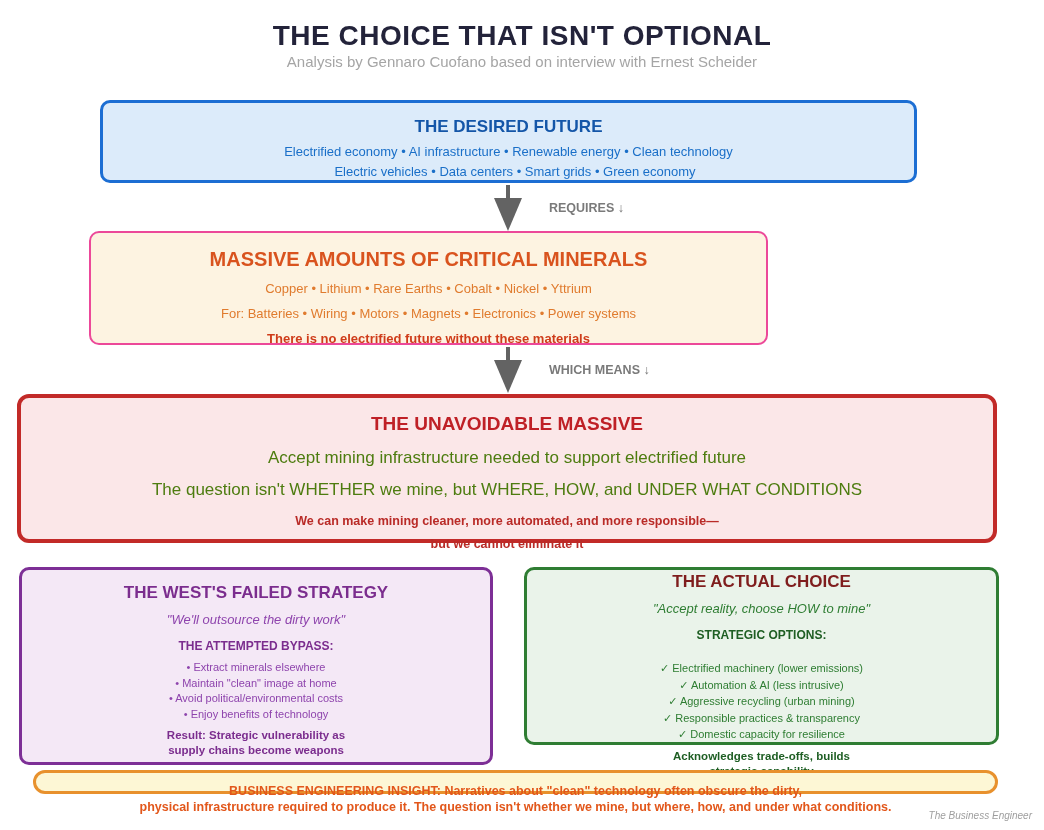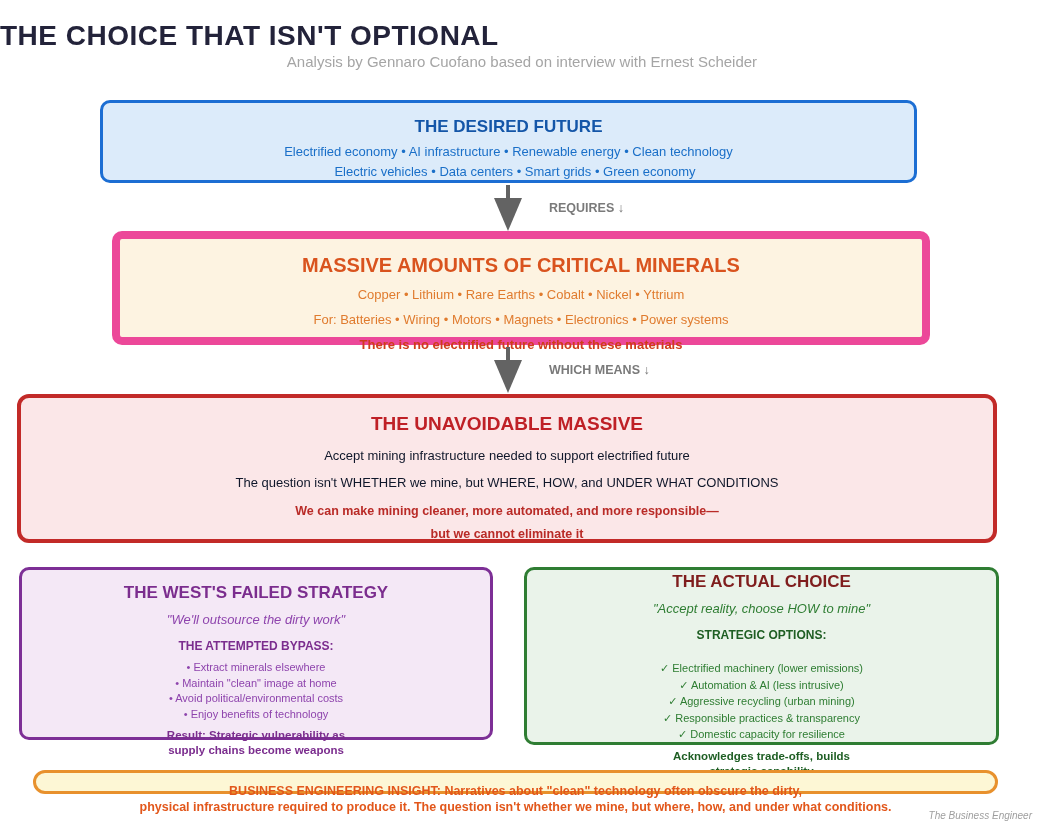--- a/index.html
+++ b/index.html
@@ -9,21 +9,21 @@
     position: relative;
     width: 1044px;
     height: 830px;
     background: #ffffff;
     overflow: hidden;
   }
 
   
   .page-title {
     position: absolute; top: 20px; left: 0; width: 100%;
-    text-align: left;
+    text-align: center;
     font-size: 28px; font-weight: bold; letter-spacing: 0.5px;
     color: #23233a;
   }
   .page-subtitle {
     position: absolute; top: 53px; left: 0; width: 100%;
     text-align: center;
     font-size: 15px; color: #a5a5a5;
   }
 
   
@@ -45,41 +45,41 @@
   .connector svg { display: block; }
   .connector-label {
     position: absolute; font-size: 12.5px; font-weight: bold; color: #7a7a7a;
     white-space: nowrap;
   }
   .connector-label-1 { left: 549px; top: 201px; }
   .connector-label-2 { left: 549px; top: 363px; }
 
   
   .box-orange {
-    left: 112px; top: 231px; width: 818px; height: 114px;
-    background: #fdf3e1; border: 8px solid #ec4899;
+    left: 89px; top: 231px; width: 679px; height: 114px;
+    background: #fdf3e1; border: 2px solid #ec4899;
   }
   .box-orange .box-title { margin-top: 15px; font-size: 20px; font-weight: bold; color: #d9531e; }
   .box-orange .box-line { margin-top: 10px; font-size: 13px; color: #e07b2e; }
   .box-orange .box-emphasis { margin-top: 10px; font-size: 13px; font-weight: bold; color: #cf3c1a; }
 
   
   .box-red {
     left: 17px; top: 394px; width: 980px; height: 149px;
     background: #fbe7e8; border: 4px solid #c22a28; border-radius: 12px;
   }
   .box-red .box-title { margin-top: 15px; font-size: 19px; font-weight: bold; color: #bf2026; }
-  .box-red .box-line { margin-top: 13px; font-size: 13px; color: #0f172a; }
+  .box-red .box-line { margin-top: 13px; font-size: 17px; color: #4d7c0f; }
   .box-red .box-line.second { margin-top: 12px; }
   .box-red .box-emphasis { margin-top: 14px; font-size: 12.5px; font-weight: bold; color: #b92b27; }
   .box-red .box-emphasis.second { margin-top: 9px; }
 
   
   .box-purple {
-    left: 19px; top: 567px; width: 474px; height: 173px;
+    left: 19px; top: 567px; width: 474px; height: 198px;
     background: #f4e8f6; border: 3px solid #7d2f96;
   }
   .box-purple .box-title { margin-top: 13px; font-size: 17px; font-weight: bold; color: #7b2d8e; }
   .box-purple .box-quote { margin-top: 9px; font-size: 13px; font-style: italic; color: #8e44ad; }
   .box-purple .box-heading { margin-top: 12px; font-size: 12px; font-weight: bold; color: #7b2d8e; }
   .box-purple .box-item { margin-top: 3.5px; font-size: 11px; color: #8e44ad; }
   .box-purple .box-item.first { margin-top: 8px; }
   .box-purple .box-result { margin-top: 9px; font-size: 11.5px; font-weight: bold; color: #7b2d8e; }
   .box-purple .box-result.second { margin-top: 3px; }
 

